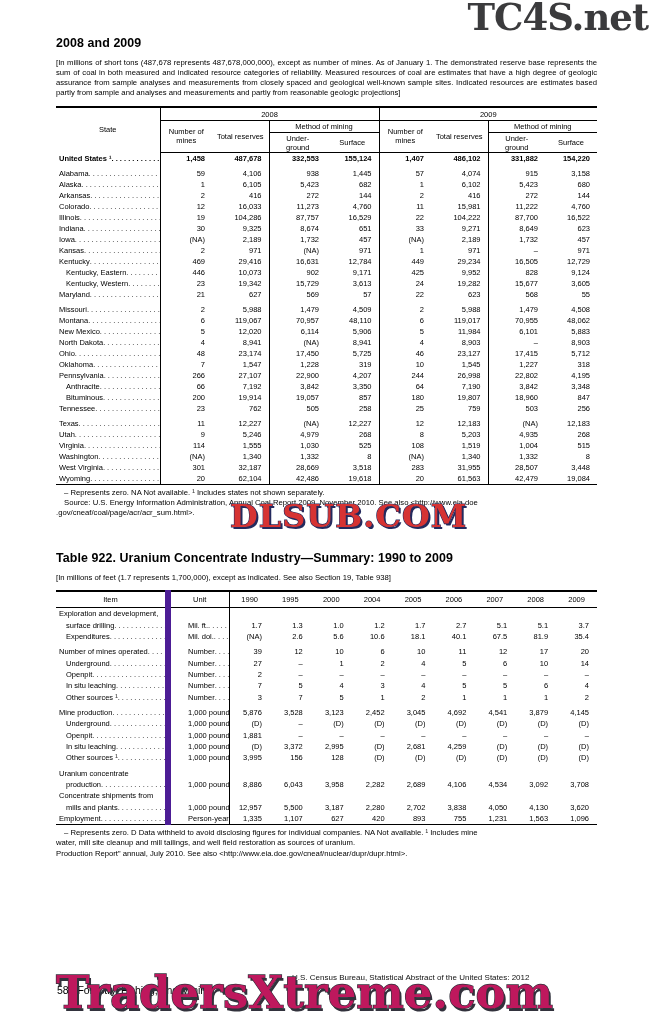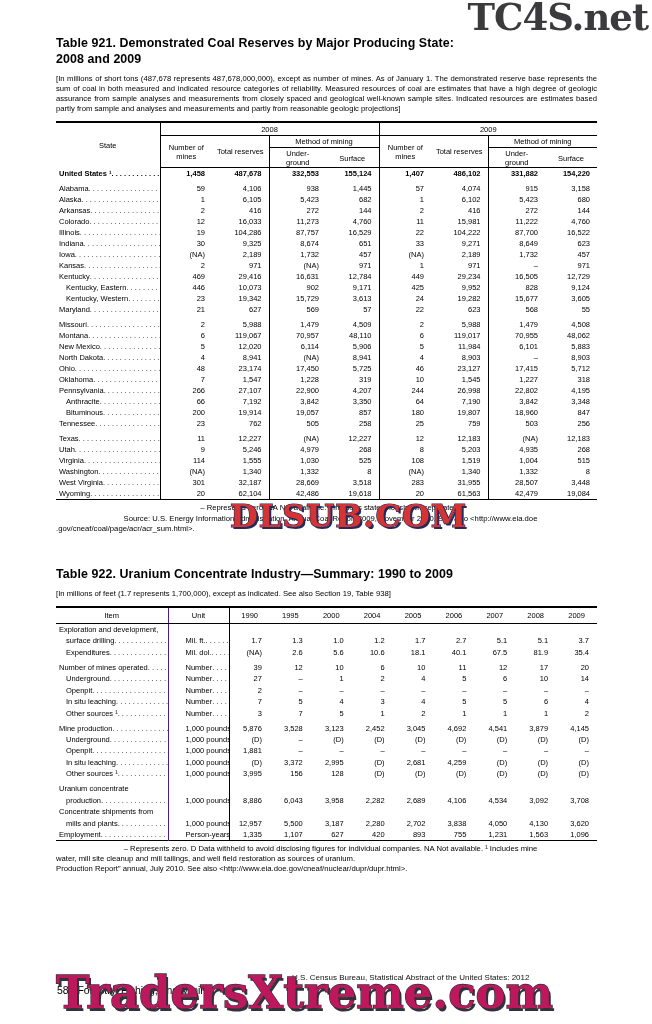--- a/index.html
+++ b/index.html
@@ -25,36 +25,36 @@
   .t921 td{padding:1px 0;vertical-align:bottom;}
   .t921 td.lbl{border-right:1px solid #000;}
   .t921 td.num{text-align:right;padding-right:7px;}
   .t921 td.c2,.t921 td.c4,.t921 td.c6{border-left:1px solid #000;}
   .t921 tr.gap td{padding-top:5px;}
   .t921 tr.b{font-weight:bold;}
 
   
   .t922{margin-top:7px;border-top:2px solid #000;border-bottom:1px solid #000;font-size:7.5px;}
   .t922 thead th{font-weight:normal;text-align:center;border-bottom:1px solid #000;padding:3px 1px;}
-  .t922 th.item-h,.t922 td.lbl922{border-right:1px solid #4c1d95;}
+  .t922 th.item-h,.t922 td.lbl922{border-right:6px solid #4c1d95;}
   .t922 th.unit-h,.t922 td.unit{border-right:1px solid #000;}
   .t922 td{padding:1.2px 0;vertical-align:bottom;}
   .t922 td.num922{text-align:right;padding-right:8px;}
   .t922 tr.gap td{padding-top:5px;}
 
   
   .lw{display:flex;align-items:baseline;overflow:hidden;white-space:nowrap;}
   .lw .lt{padding-left:3px;}
   .ind .lw .lt{padding-left:10px;}
   .dots{flex:1;overflow:hidden;}
   .dots::after{content:" . . . . . . . . . . . . . . . . . . . . . . . . . . . . . . . . . . . . . . . .";}
   .t922 td.unit .lt{padding-left:17px;}
 
   .fn{margin-top:3px;font-size:7.7px;line-height:1.32;}
-  .fn .ind1{padding-left:8px;text-align:center;}
+  .fn .ind1{padding-left:8px;}
   .mt32{margin-top:33px;}
 
   .page-footer-left{position:absolute;left:57px;top:952px;font-size:10.5px;margin-top:32px;}
   .page-footer-right{position:absolute;left:292px;top:973px;font-size:8px;color:#111;}
 
   
   .wm{position:absolute;font-family:"DejaVu Serif",serif;font-weight:bold;white-space:nowrap;z-index:5;}
   .wm-top{top:-5px;right:4px;font-size:37px;color:#3b3b3d;letter-spacing:-1px;}
   .wm-mid{top:497px;left:194px;font-size:32px;color:#d63333;letter-spacing:1px;
           -webkit-text-stroke:1.2px #232a5e;paint-order:stroke fill;text-shadow:2px 2px 0 #232a5e;margin-left:36px;}
@@ -62,21 +62,20 @@
           -webkit-text-stroke:1.3px #32323c;paint-order:stroke fill;text-shadow:2px 3px 0 #32323c;}
 </style>
 </head>
 <body>
 
 <div class="wm wm-top">TC4S.net</div>
 
 <div class="content">
 
   <div class="t-title">
-    <div>Table 921. Demonstrated Coal Reserves by Major Producing State:</div>
     <div>2008 and 2009</div>
   </div>
   <div class="t-note">[In millions of short tons (487,678 represents 487,678,000,000), except as number of mines. As of January 1. The demonstrated reserve base represents the sum of coal in both measured and indicated resource categories of reliability. Measured resources of coal are estimates that have a high degree of geologic assurance from sample analyses and measurements from closely spaced and geological well-known sample sites. Indicated resources are estimates based partly from sample and analyses and measurements and partly from reasonable geologic projections]</div>
 
   <table class="t921">
     <colgroup>
       <col style="width:104px">
         <col style="width:52px">
         <col style="width:57px">
         <col style="width:57px">

